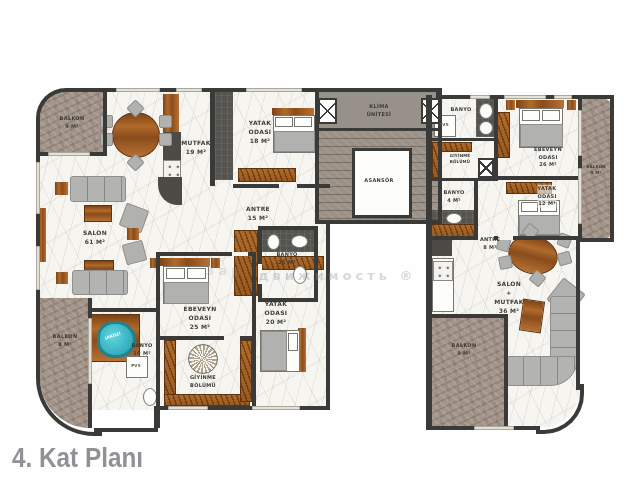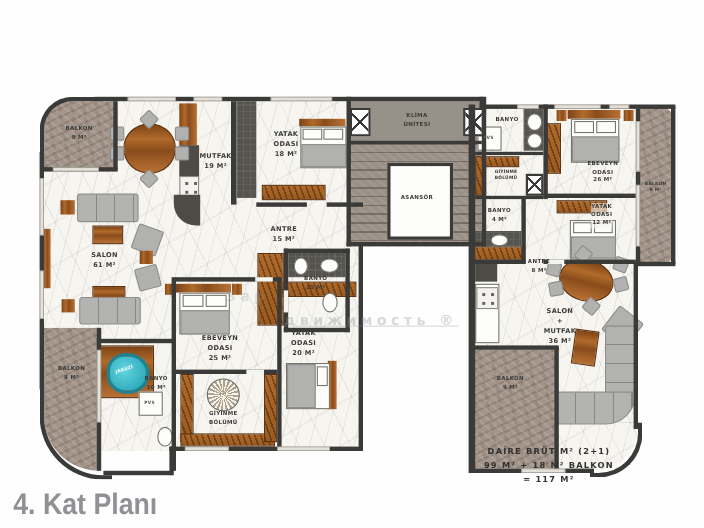--- a/index.html
+++ b/index.html
@@ -66,21 +66,21 @@
   <div class="marble" style="left:315px;top:88px;width:127px;height:136px;"></div>
   <div class="marble" style="left:430px;top:95px;width:150px;height:333px;border-radius:0 0 40px 0;"></div>
 
   <div class="stone" style="left:40px;top:92px;width:64px;height:62px;border-radius:24px 0 0 0;"></div>
   <div class="stone" style="left:40px;top:298px;width:50px;height:130px;border-radius:0 0 0 52px;"></div>
   <div class="stone" style="left:580px;top:98px;width:32px;height:142px;border-radius:0 10px 10px 0;"></div>
   <div class="stone" style="left:430px;top:318px;width:76px;height:108px;"></div>
   <div class="stone gray" style="left:318px;top:92px;width:120px;height:38px;"></div>
   <div class="stair" style="left:318px;top:130px;width:120px;height:92px;"></div>
 
-  <div class="wm" style="left:258px;top:284px;text-decoration:underline;">движимость ®</div>
+  <div class="wm" style="left:258px;top:268px;">движимость ®</div>
   <div class="wm" style="left:205px;top:263px;opacity:.22;">Зар</div>
 
   <div class="wood" style="left:163px;top:94px;width:16px;height:38px;"></div>
   <div class="dark" style="left:163px;top:132px;width:18px;height:28px;"></div>
   <div class="stove" style="left:163px;top:160px;width:16px;height:17px;"></div>
   <div class="dark" style="left:158px;top:177px;width:24px;height:28px;border-radius:0 0 0 20px;"></div>
 
   <div class="woodh" style="left:112px;top:112px;width:46px;height:44px;border-radius:50%;border:1px solid #5d3311;"></div>
   <div class="gray" style="left:100px;top:115px;width:11px;height:11px;"></div>
   <div class="gray" style="left:100px;top:133px;width:11px;height:11px;"></div>
@@ -301,18 +301,15 @@
 4 M²</div>
   <div class="lbl s5" style="left:490px;top:243px;">ANTRE
 8 M²</div>
   <div class="lbl" style="left:509px;top:297px;">SALON
 +
 MUTFAK
 36 M²</div>
   <div class="lbl s5" style="left:464px;top:349px;">BALKON
 9 M²</div>
 
-  <div class="summary" style="left:499px;top:423px;">DAİRE BRÜT M² (2+1)
-99 M² + 18 M² BALKON
-= 117 M²</div>
   <div class="title" style="left:12px;top:443px;">4. Kat Planı</div>
 
 </div>
 
 </body></html>

